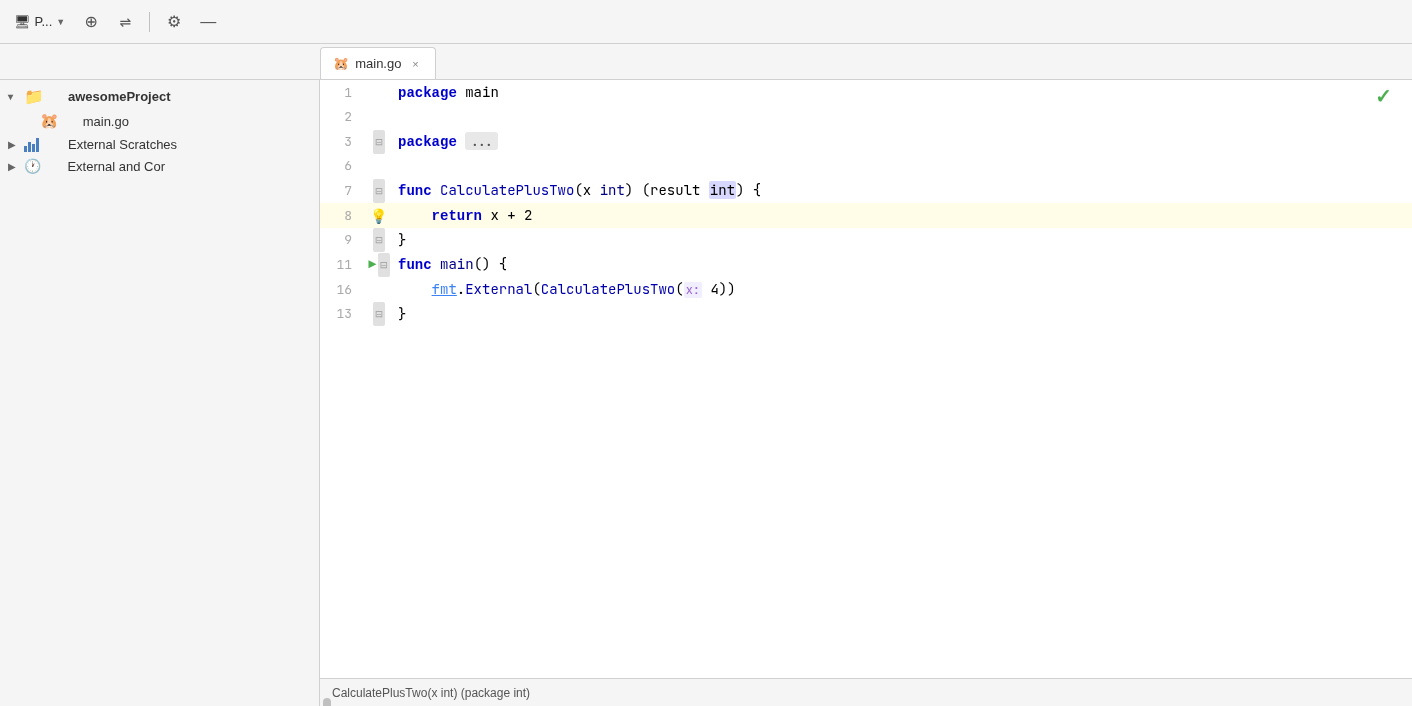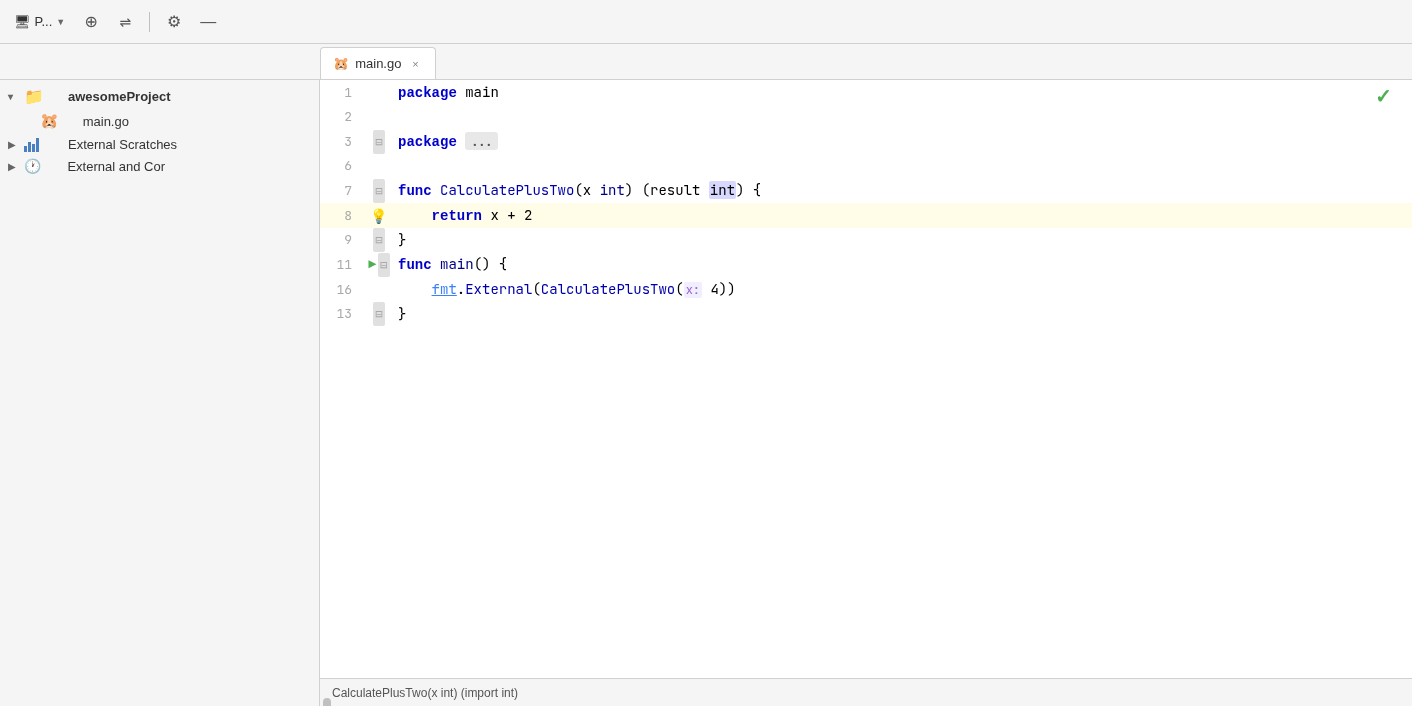--- a/index.html
+++ b/index.html
@@ -393,16 +393,16 @@
         <span class="code-text">}</span>
       </div>
     </div>
 
     <div class="editor-scrollbar">
       <div class="scrollbar-thumb" style="height: 120px;"></div>
 
     </div>
 
     <div class="status-bar">
-      <span>CalculatePlusTwo(x int) (import int)</span>
+      <span>CalculatePlusTwo(x int) (package int)</span>
     </div>
   </div>
 </div>
 
 </body></html>

